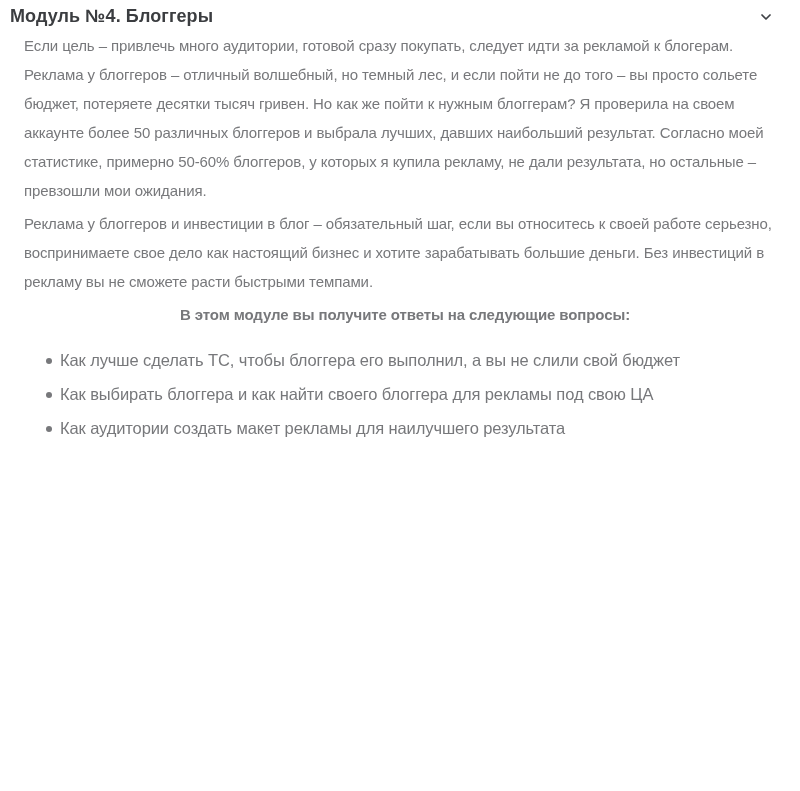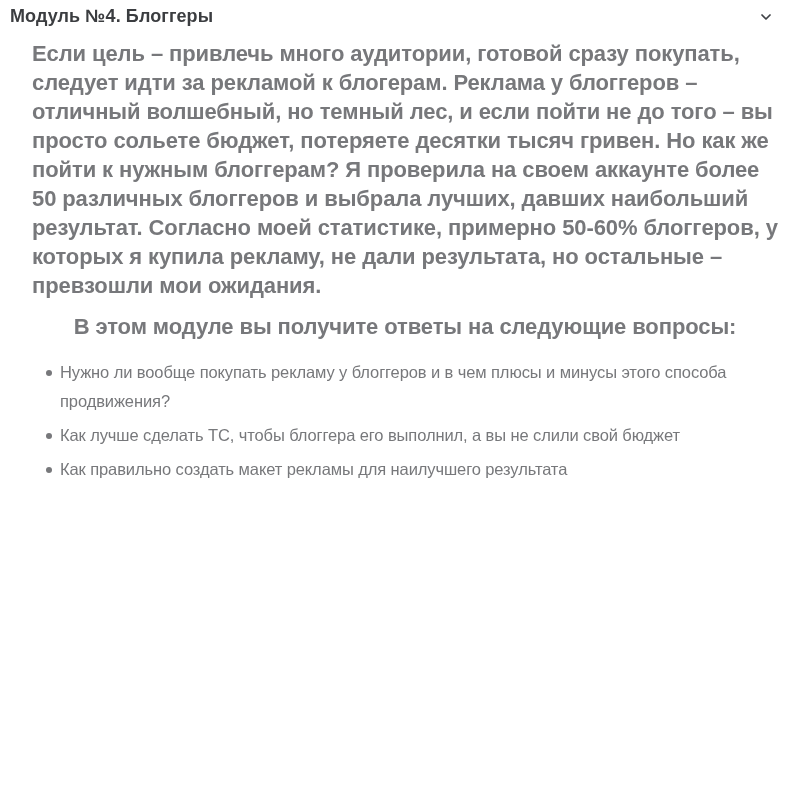--- a/index.html
+++ b/index.html
@@ -39,27 +39,26 @@
     height: 18px;
     display: flex;
     align-items: center;
     justify-content: center;
     flex: 0 0 auto;
   }
   .accordion-body {
     padding: 0 10px 0 20px;
   }
   .accordion-body p {
-    margin: 12px;
-    font-size: 22px;
+    margin: 4px;
+    font-size: 15px;
     line-height: 29px;
     letter-spacing: -0.1px;
     color: var(--body-color);
     max-width: 772px;
-    font-weight: bold;
   }
   .paragraph-1 { margin-top: 24px; }
   .paragraph-2 { margin-top: 29px; }
   .list-heading {
     margin: 26px 0 0 0;
     font-size: 16.5px;
     line-height: 29px;
     font-weight: bold;
     color: var(--heading-color);
     letter-spacing: -0.1px;
@@ -99,22 +98,23 @@
     <span class="module-title">Модуль №4. Блоггеры</span>
     <span class="chevron">
       <svg width="16" height="16" viewBox="0 0 24 24" aria-hidden="true">
         <path d="M6 9l6 6 6-6" fill="none" stroke="#3f4246" stroke-width="2.6" stroke-linecap="round" stroke-linejoin="round"></path>
       </svg>
     </span>
   </div>
 
   <div class="accordion-body">
     <p class="paragraph-1">Если цель – привлечь много аудитории, готовой сразу покупать, следует идти за рекламой к блогерам. Реклама у блоггеров – отличный волшебный, но темный лес, и если пойти не до того – вы просто сольете бюджет, потеряете десятки тысяч гривен. Но как же пойти к нужным блоггерам? Я проверила на своем аккаунте более 50 различных блоггеров и выбрала лучших, давших наибольший результат. Согласно моей статистике, примерно 50-60% блоггеров, у которых я купила рекламу, не дали результата, но остальные – превзошли мои ожидания.</p>
+    <p class="paragraph-2">Реклама у блоггеров и инвестиции в блог – обязательный шаг, если вы относитесь к своей работе серьезно, воспринимаете свое дело как настоящий бизнес и хотите зарабатывать большие деньги. Без инвестиций в рекламу вы не сможете расти быстрыми темпами.</p>
 
     <p class="list-heading">В этом модуле вы получите ответы на следующие вопросы:</p>
 
     <ul class="questions-list">
-      <li>Нужно ли вообще покупать рекламу у блоггеров и в чем плюсы и минусы этого способа продвижения?</li>
       <li>Как лучше сделать ТС, чтобы блоггера его выполнил, а вы не слили свой бюджет</li>
-      <li>Как правильно создать макет рекламы для наилучшего результата</li>
+      <li>Как выбирать блоггера и как найти своего блоггера для рекламы под свою ЦА</li>
+      <li>Как аудитории создать макет рекламы для наилучшего результата</li>
     </ul>
   </div>
 </div>
 
 </body></html>

